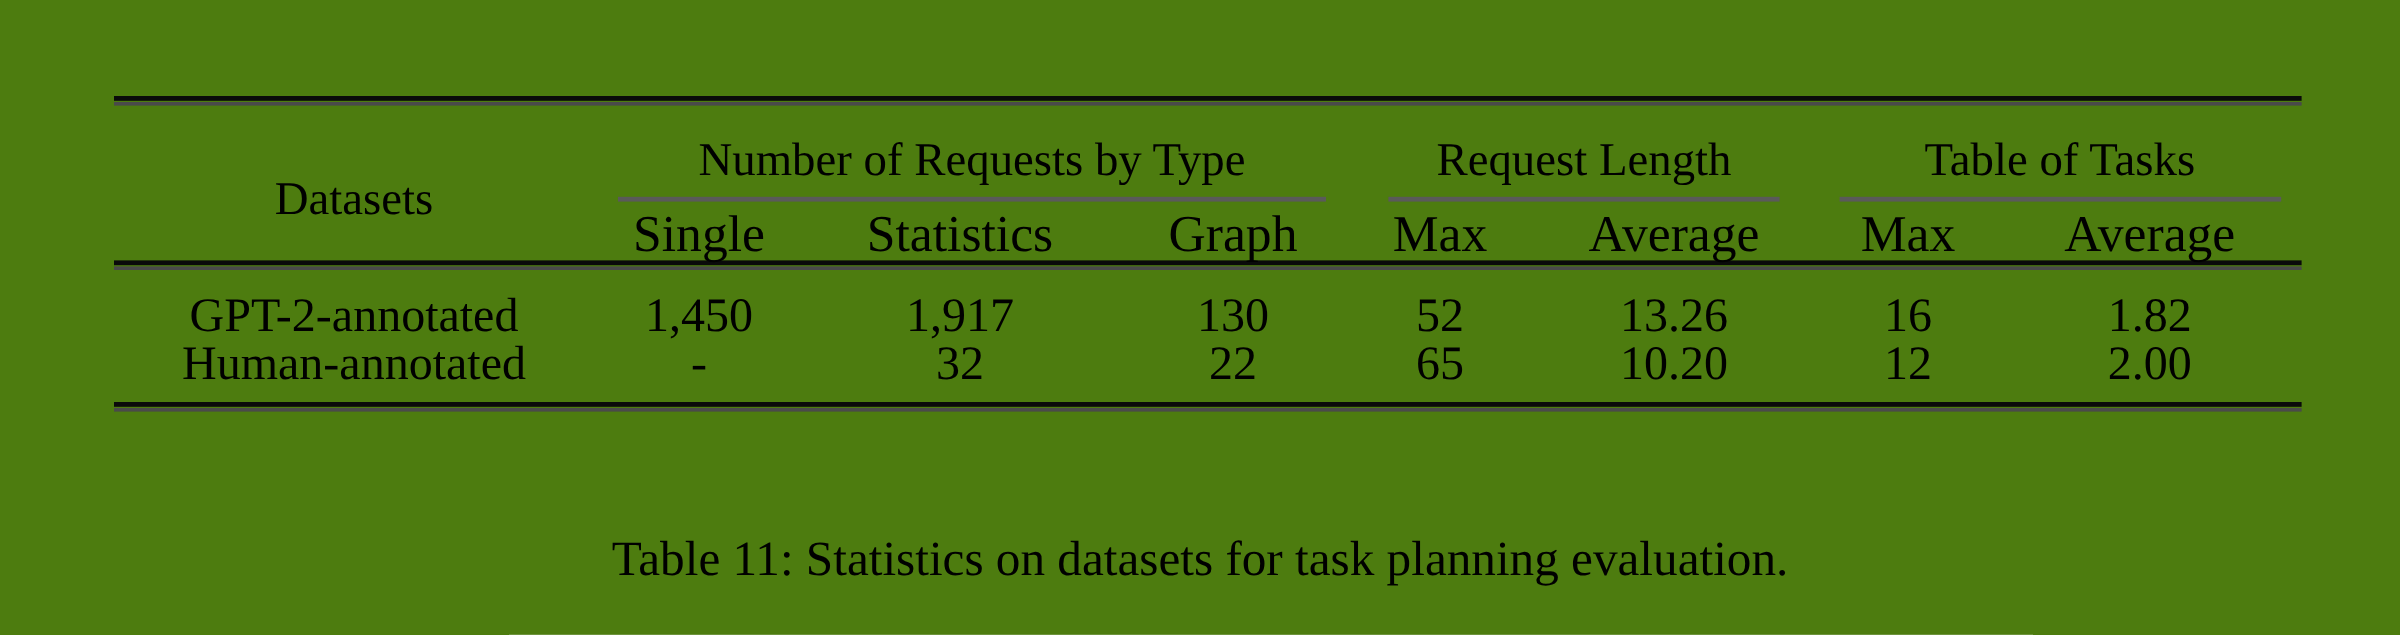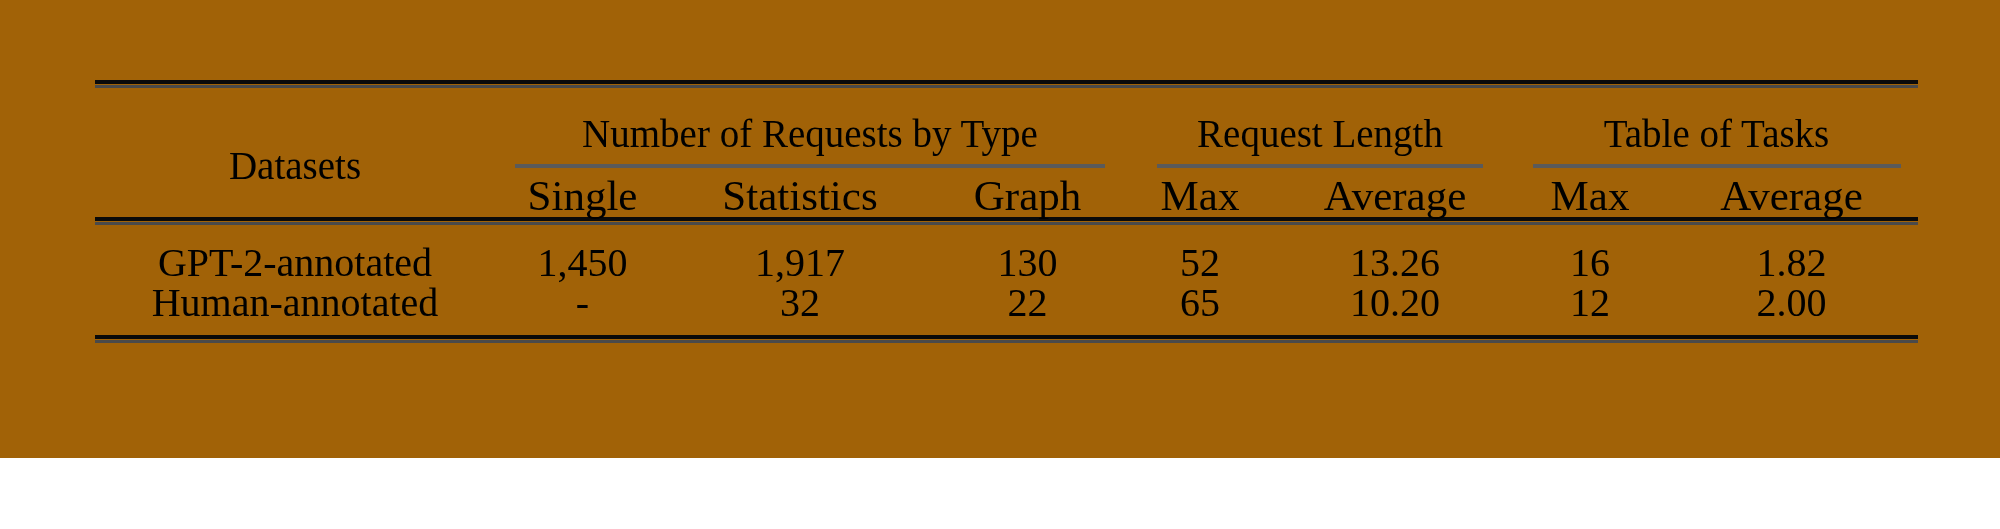--- a/index.html
+++ b/index.html
@@ -10,22 +10,22 @@
   body {
     width: 2000px;
     height: 529px;
     font-family: "Liberation Serif", "DejaVu Serif", serif;
     color: #000000;
     overflow: hidden;
   }
   .page {
     position: relative;
     width: 2000px;
-    height: 458px;
-    background: #a16207;
+    height: 529px;
+    background: #4d7c0f;
   }
   .table-wrap {
     position: absolute;
     left: 95px;
     top: 80px;
     width: 1823px;
   }
   table.stats {
     width: 1823px;
     border-collapse: collapse;
@@ -209,14 +209,15 @@
       </tr>
       <tr class="toprule">
         <td colspan="8">
           <div class="rule-line-bot"></div>
         </td>
       </tr>
     </tbody>
       </table>
   </div>
 
+  <div class="caption">Table 11: Statistics on datasets for task planning evaluation.</div>
 
 </div>
 
 </body></html>

